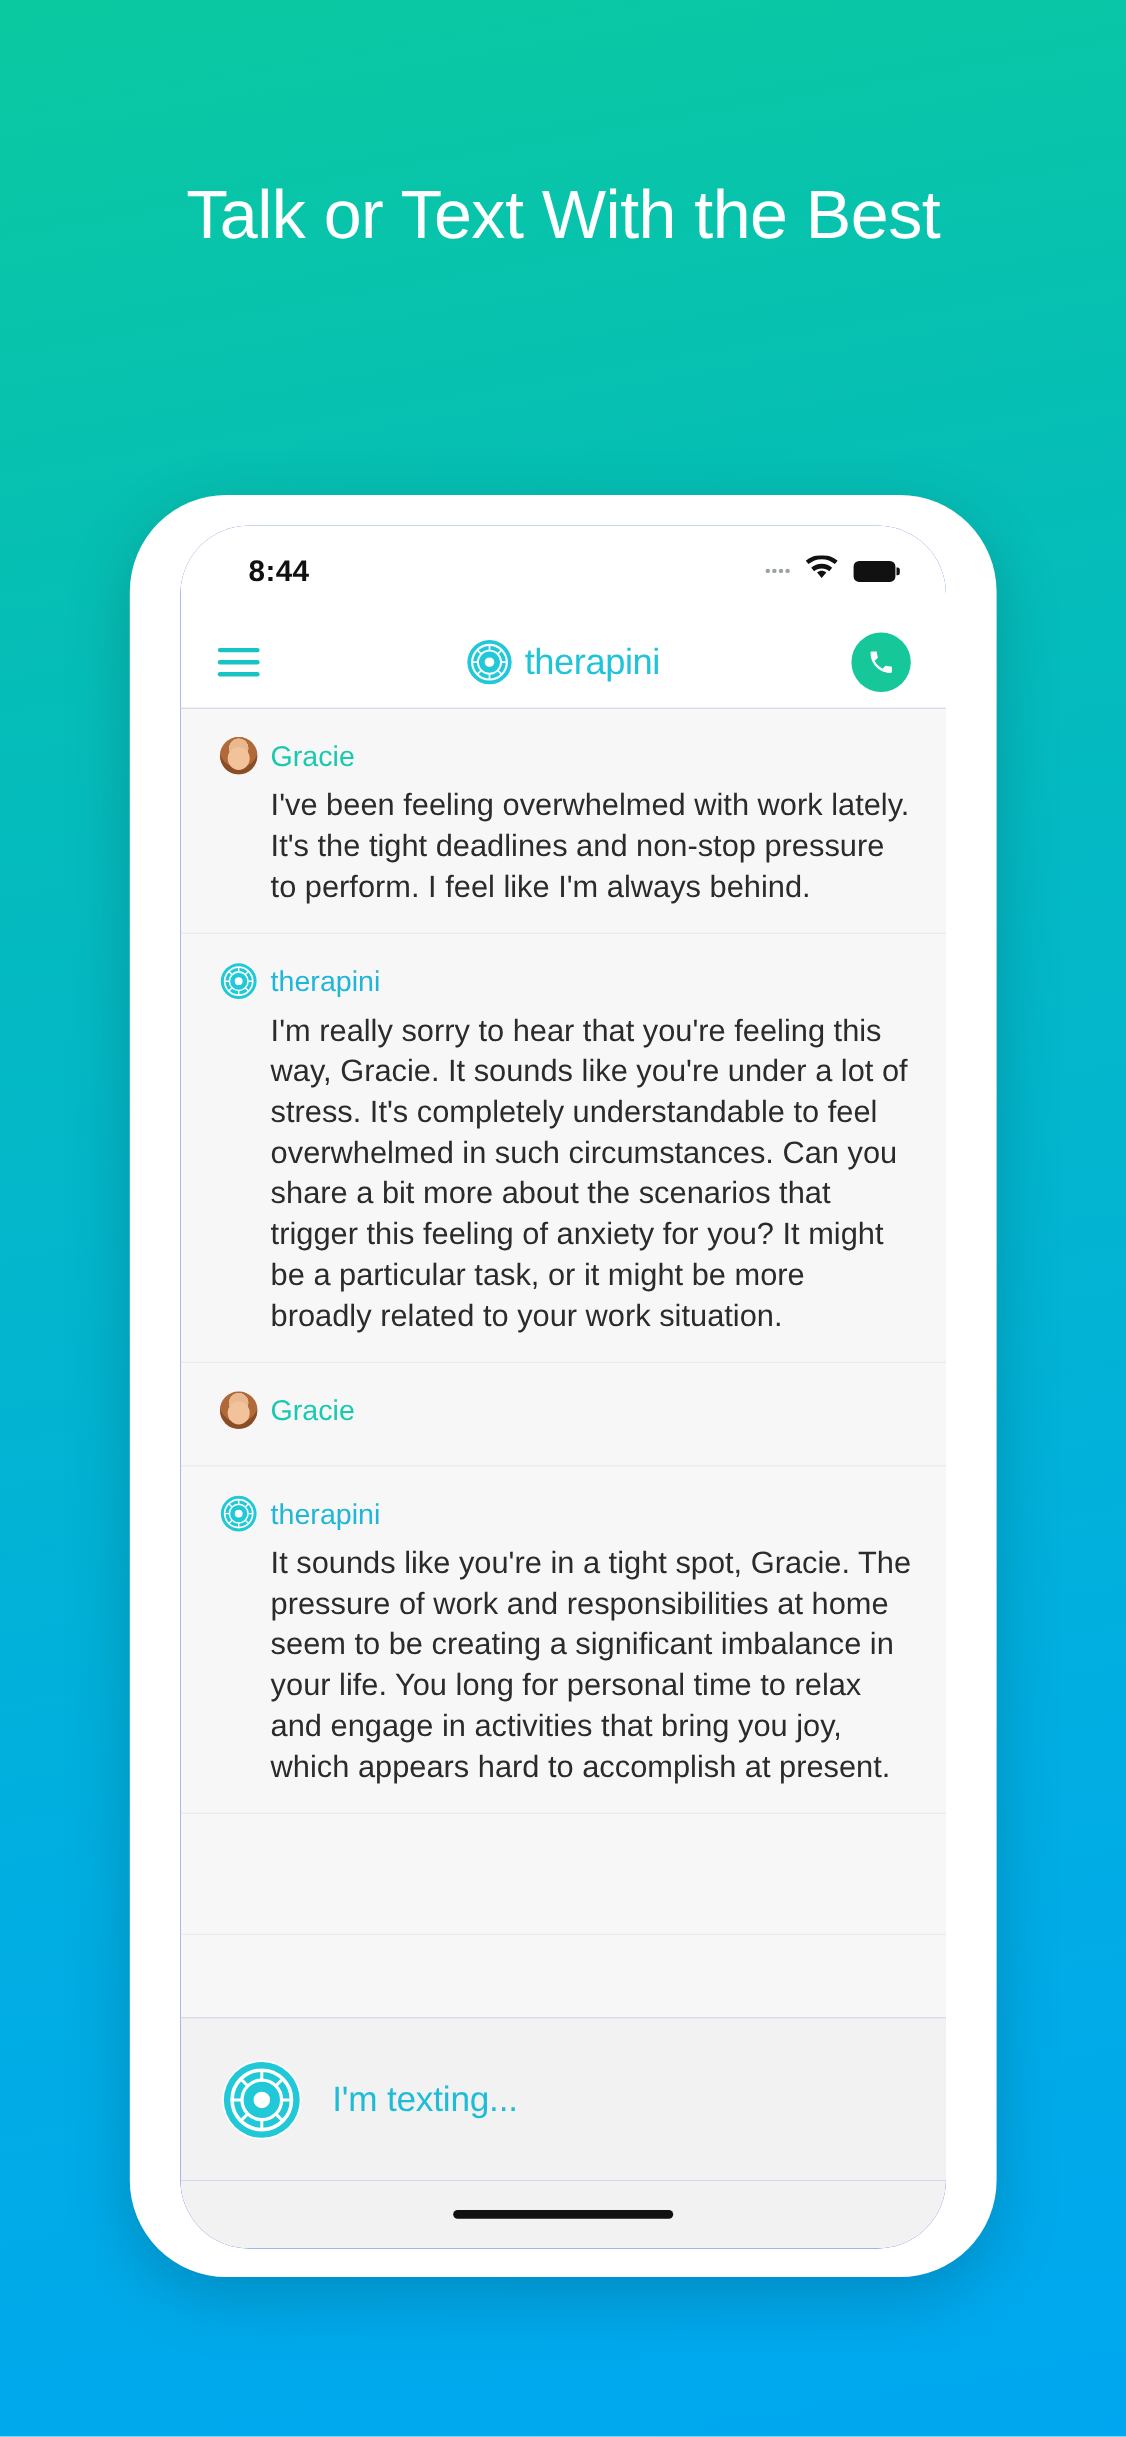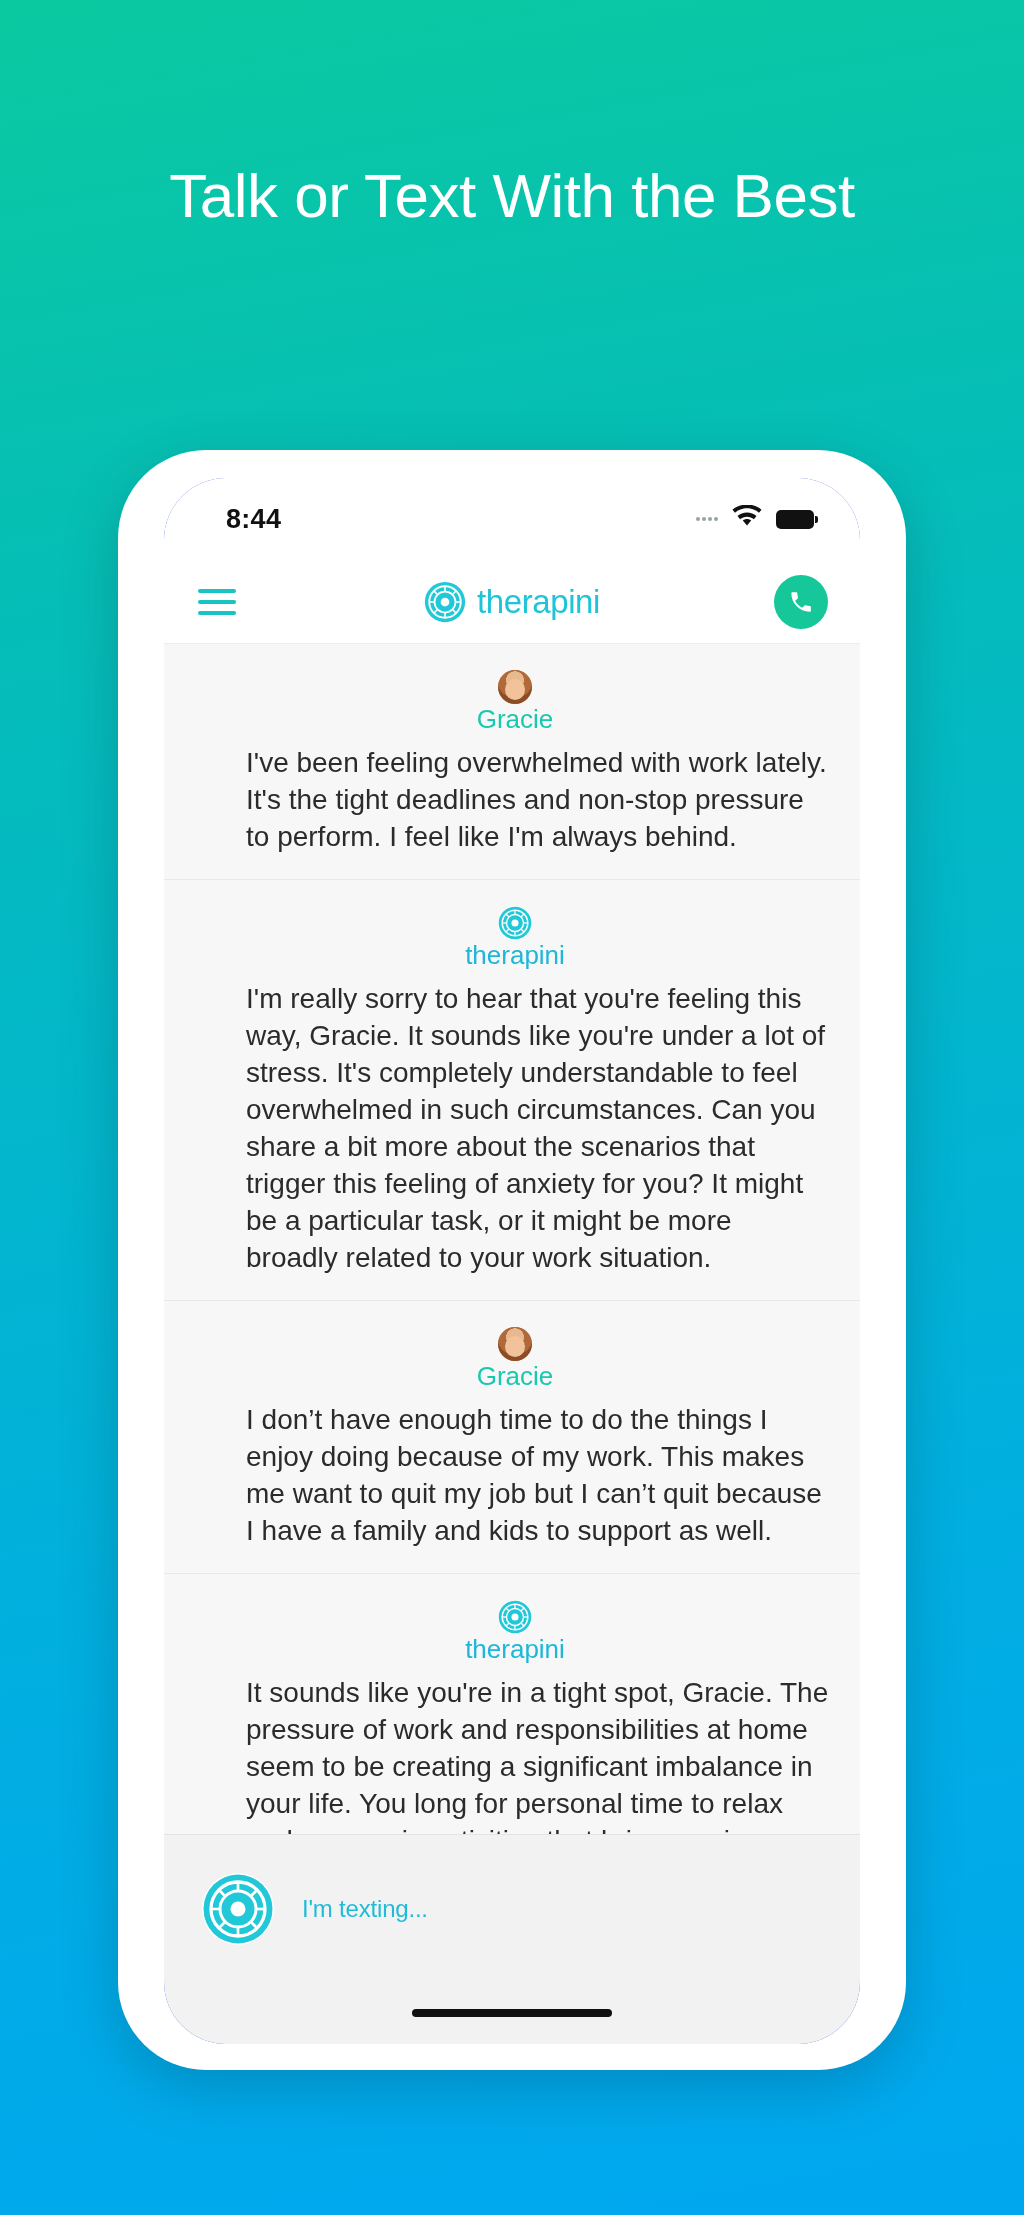--- a/index.html
+++ b/index.html
@@ -171,22 +171,22 @@
     padding: 0 0 0 0;
     overflow: hidden;
   }
   .msg {
     padding: 26px 30px 24px 36px;
     border-bottom: 1px solid #e9e9e9;
   }
   .msg-head {
     display: flex;
     align-items: center;
+    gap: 12px;
     margin-bottom: 9px;
-    flex-direction: column;
   }
   .avatar {
     width: 34px;
     height: 34px;
     border-radius: 50%;
     flex: none;
     overflow: hidden;
     background: #c98e63;
     position: relative;
   }
@@ -219,21 +219,21 @@
   .chat-footer {
     flex: 0 0 148px;
     background: #f2f2f2;
     display: flex;
     align-items: center;
     padding: 0 38px;
     gap: 28px;
     border-top: 1px solid #e4e4e4;
   }
   .typing-text {
-    font-size: 24px;
+    font-size: 32px;
     color: #1fbcd8;
     letter-spacing: -0.2px;
   }
 
   
   .home-bar-wrap {
     flex: 0 0 62px;
     background: #f2f2f2;
     display: flex;
     align-items: center;
@@ -347,21 +347,20 @@
       </div>
 
       <div class="msg">
         <div class="msg-head">
           <span class="avatar">
               <span class="hair"></span>
               <span class="face"></span>
             </span>
           <span class="sender">Gracie</span>
         </div>
-        <div class="msg-body">I don’t have enough time to do the things I enjoy doing because of my work. This makes me want to quit my job but I can’t quit because I have a family and kids to support as well.</div>
       </div>
 
       <div class="msg">
         <div class="msg-head">
           <span class="logo" style="width:34px;height:34px">
             <svg width="34" height="34" viewBox="0 0 48 48">
               <circle cx="24" cy="24" r="23" fill="#21c8d8"></circle>
               <circle cx="24" cy="24" r="18" fill="none" stroke="#fff" stroke-width="2.2"></circle>
               <circle cx="24" cy="24" r="12" fill="none" stroke="#fff" stroke-width="2"></circle>
               <circle cx="24" cy="24" r="5" fill="#fff"></circle>

